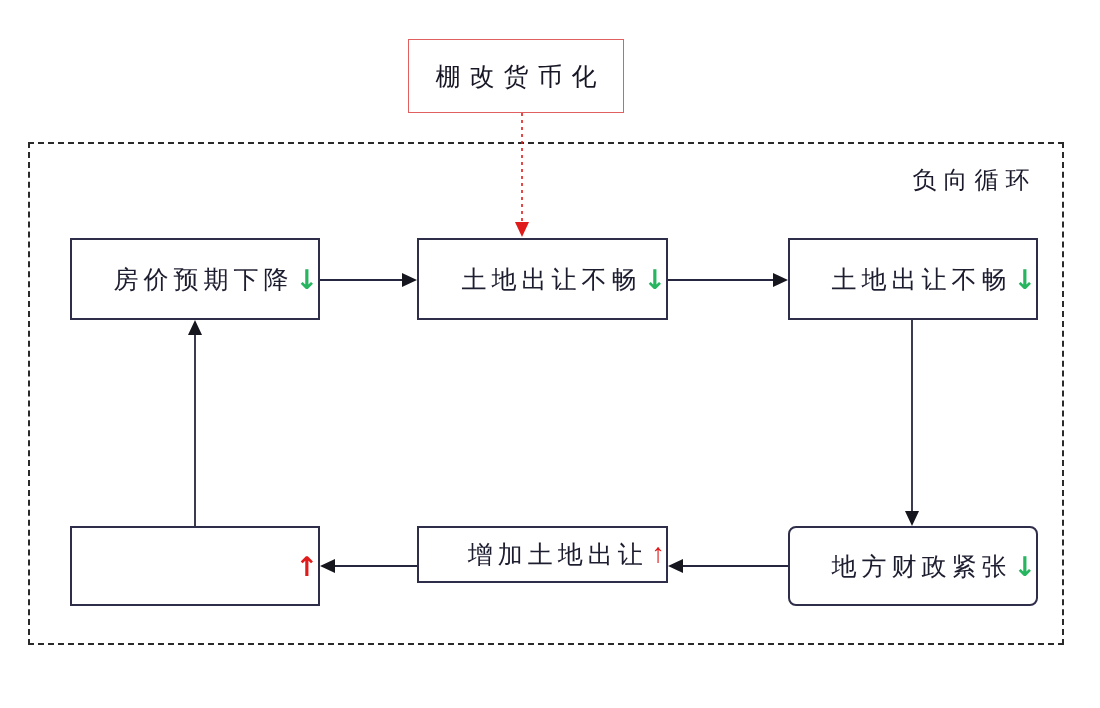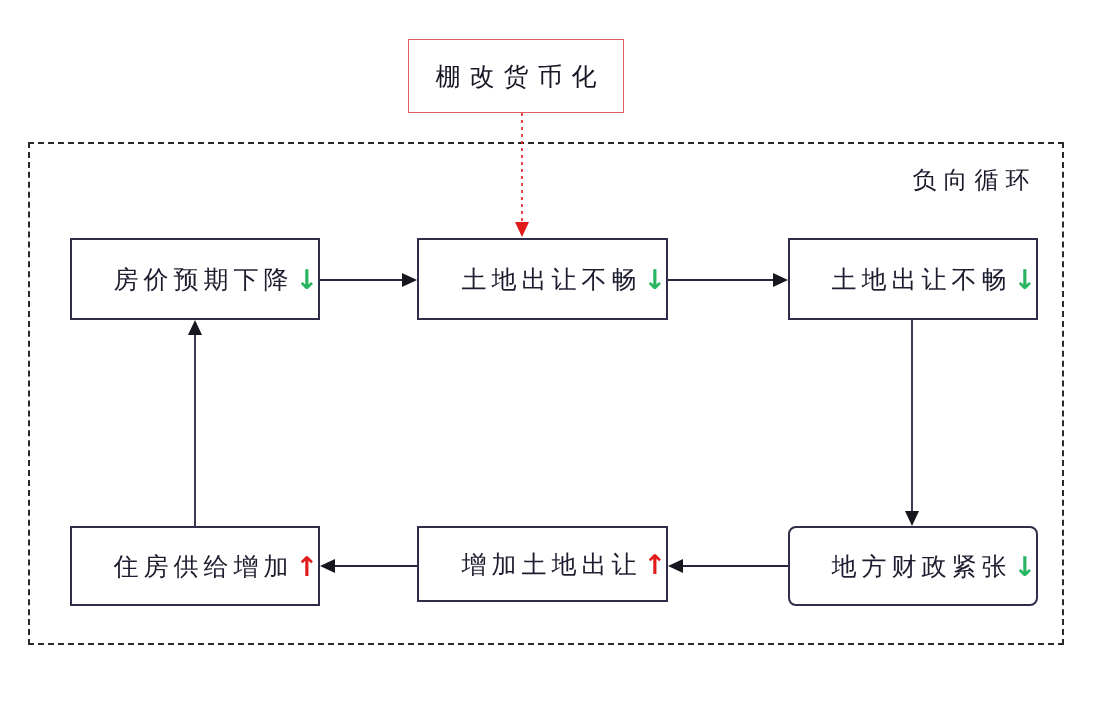--- a/index.html
+++ b/index.html
@@ -109,22 +109,21 @@
   </div>
   <div class="node" style="left:788px;top:238px;width:250px;">
     <span>土地出让不畅</span>
     <span class="trend down">↓</span>
   </div>
 
   <div class="node" style="left:788px;top:526px;width:250px;height:80px;border-radius:8px;">
     <span>地方财政紧张</span>
     <span class="trend down">↓</span>
   </div>
-  <div class="node" style="left:417px;top:526px;width:251px;height:76px;">
+  <div class="node" style="left:417px;top:526px;width:251px;height:57px;font-family:Liberation Mono, monospace;">
     <span>增加土地出让</span>
     <span class="trend up">↑</span>
   </div>
   <div class="node" style="left:70px;top:526px;width:250px;height:80px;">
-    <span>住房供给增加</span>
     <span class="trend up">↑</span>
   </div>
 
 </div>
 
 </body></html>

